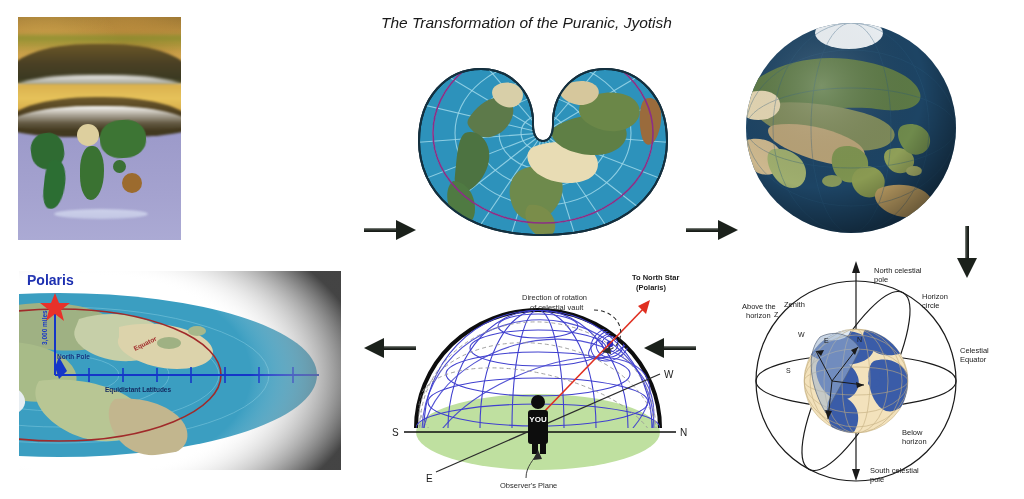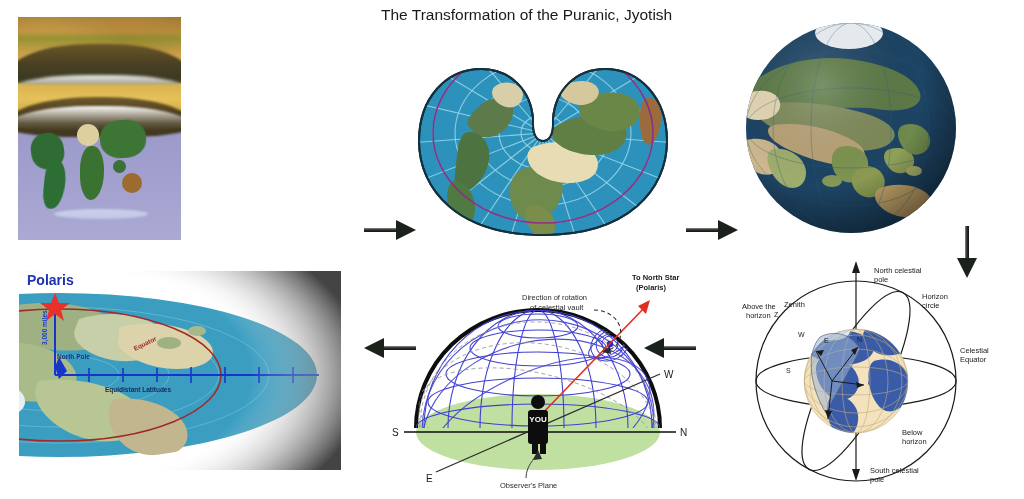--- a/index.html
+++ b/index.html
@@ -2,22 +2,22 @@
 <html><head>
 <meta charset="utf-8">
 <title>Bharata-varsa Transformation</title>
 <style>
   html,body{margin:0;padding:0;background:#ffffff;}
   body{width:1024px;height:499px;overflow:hidden;font-family:"Liberation Sans",sans-serif;color:#000;}
   #stage{position:relative;width:1024px;height:499px;background:#fff;}
 
   
   .title{
-    position:absolute;left:381px;top:4px;width:340px;
-    font-size:15.5px;line-height:21px;color:#1a1a1a;font-family:"Liberation Sans",sans-serif;
+    position:absolute;left:381px;top:12px;width:340px;
+    font-size:15.5px;line-height:21px;color:#1a1a1a;font-family:"Liberation Sans",sans-serif;font-style:italic;
   }
   .title div{white-space:nowrap;}
 
   
   .arrow{position:absolute;}
   .arrow .shaft{position:absolute;background:linear-gradient(to bottom,#8a8f8a 0%,#2b312b 45%,#121612 100%);}
   .arrow .head{position:absolute;width:0;height:0;}
   .arrow-r .shaft{left:0;top:50%;margin-top:-2px;height:4px;width:36px;}
   .arrow-r .head{left:32px;top:50%;margin-top:-10px;border-top:10px solid transparent;border-bottom:10px solid transparent;border-left:20px solid #1b211b;}
   .arrow-l .shaft{right:0;top:50%;margin-top:-2px;height:4px;width:36px;}

